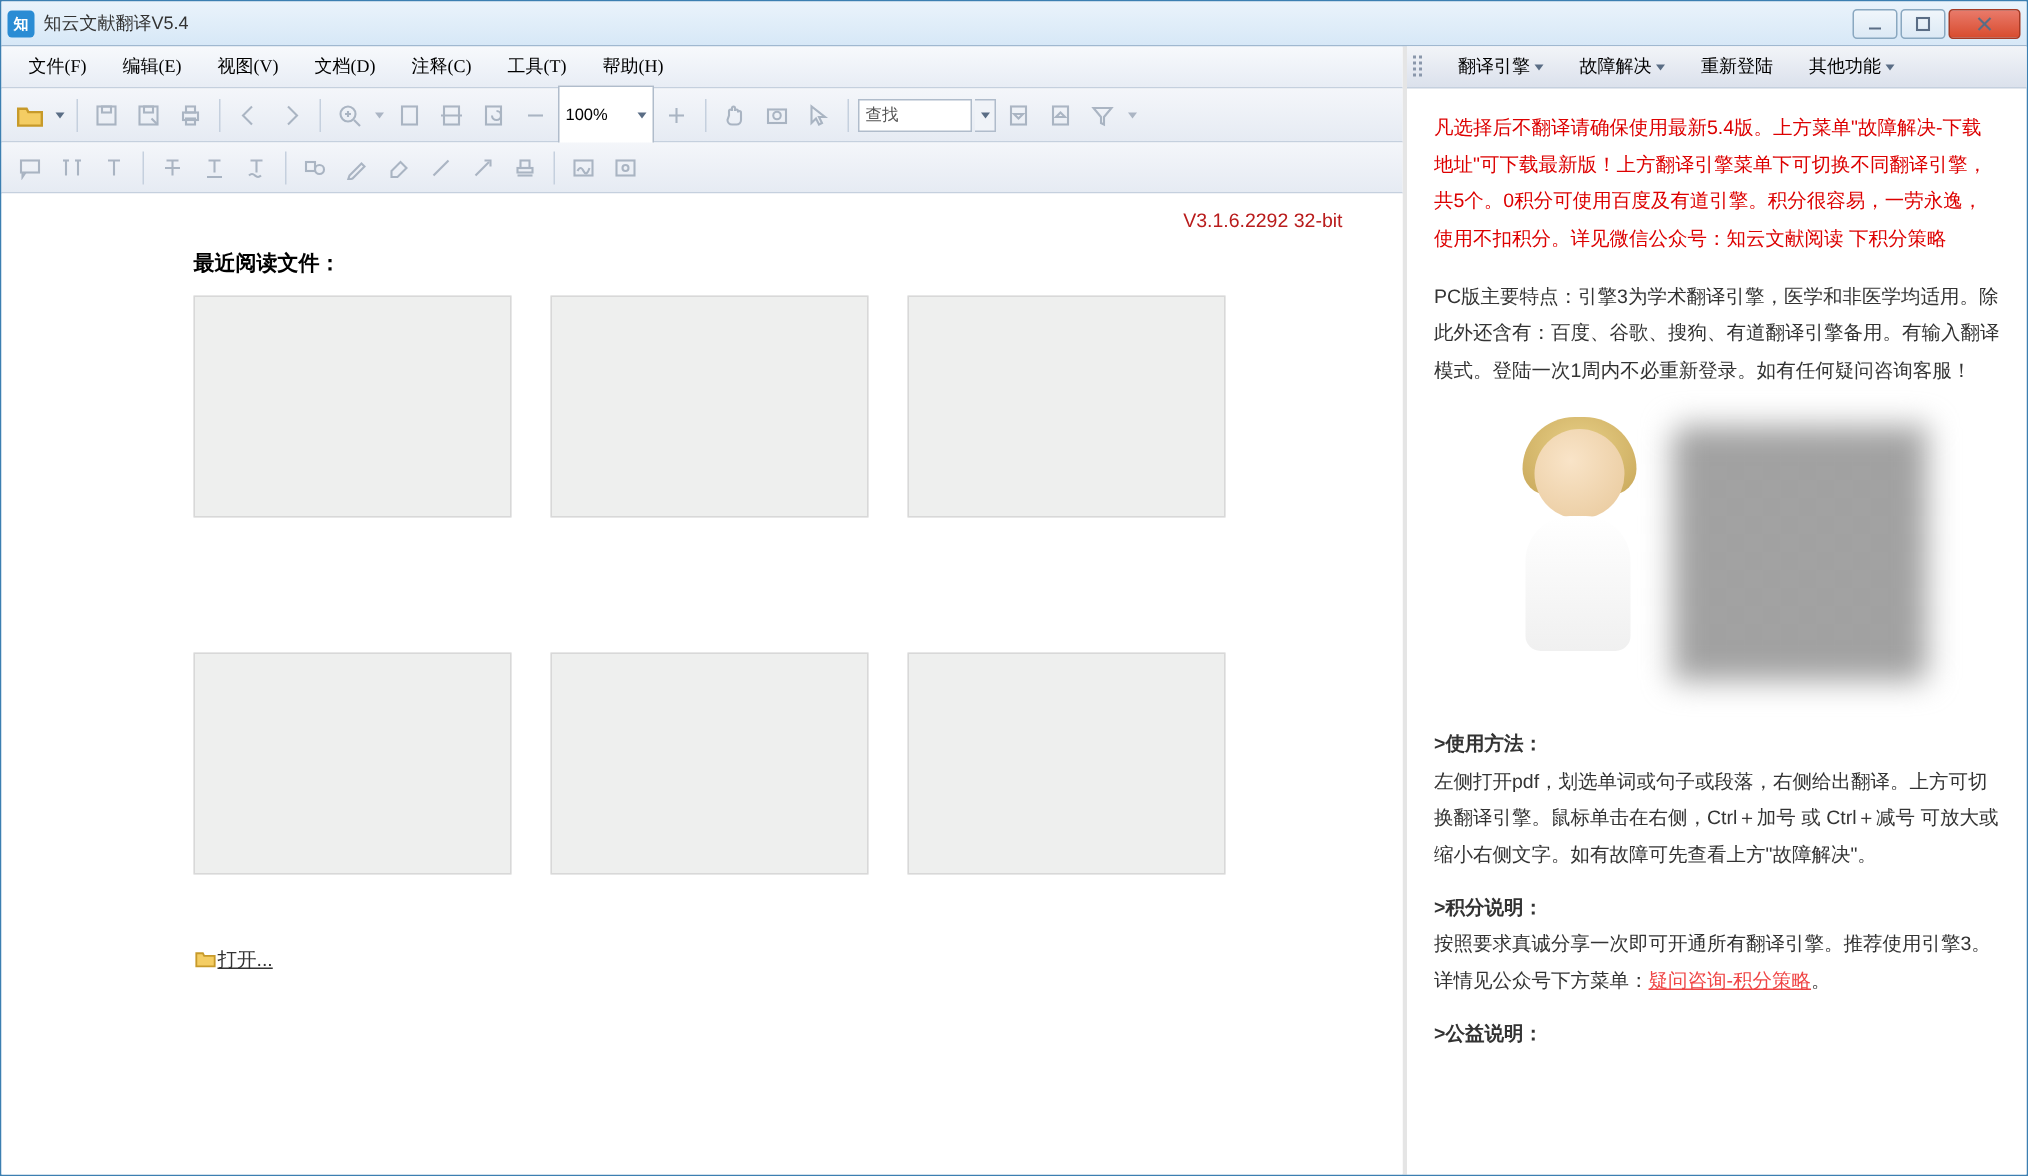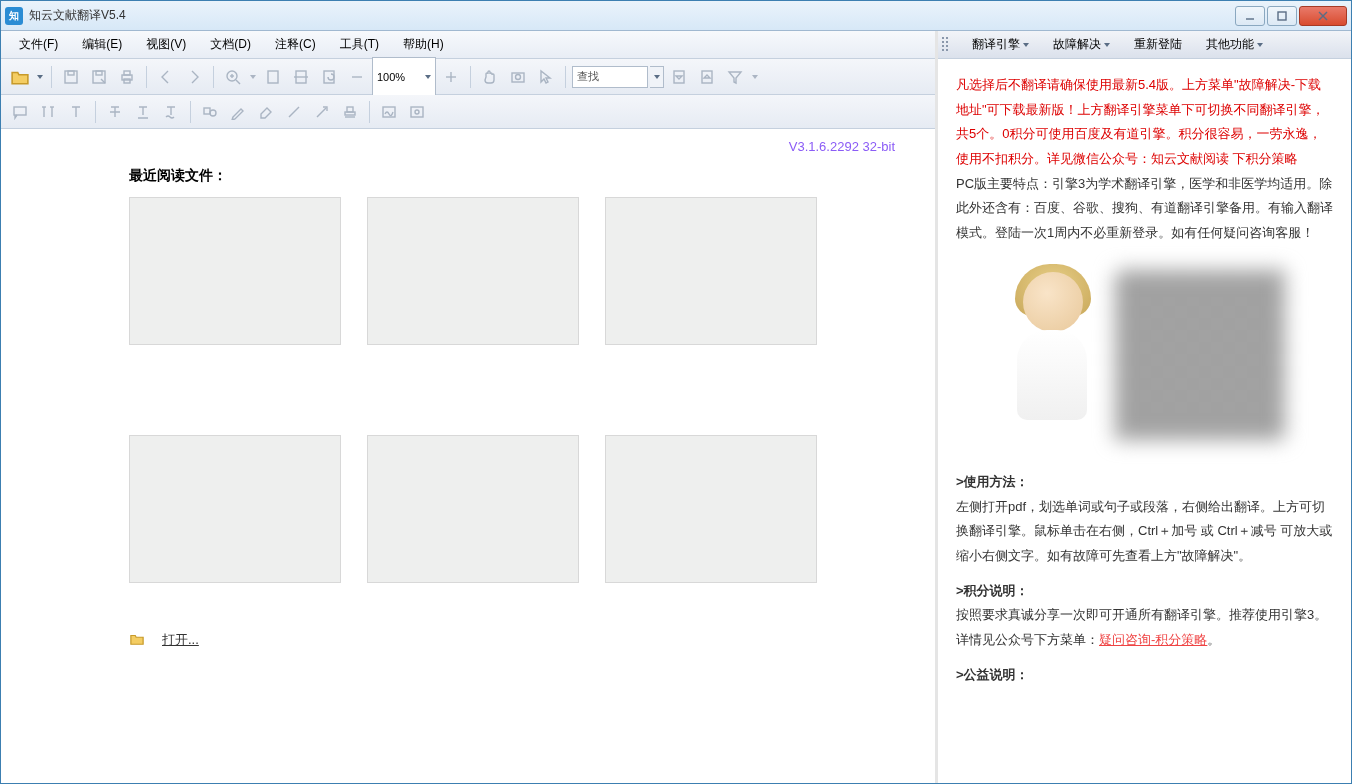--- a/index.html
+++ b/index.html
@@ -7,36 +7,36 @@
 .window { width: 1352px; height: 784px; border: 1px solid #3c7fb1; display: flex; flex-direction: column; }
 .titlebar { height: 30px; background: linear-gradient(#eaf3fb, #d7e8f7); border-bottom: 1px solid #a0b8d0; display: flex; align-items: center; padding: 0 4px; }
 .titlebar-icon { width: 18px; height: 18px; background: #2a8cd4; border-radius: 3px; margin-right: 6px; display: flex; align-items: center; justify-content: center; color: #fff; font-size: 10px; font-weight: bold; }
 .titlebar-title { flex: 1; color: #333; font-size: 12px; }
 .window-controls { display: flex; }
 .win-btn { width: 30px; height: 20px; border: 1px solid #8aa8c0; background: linear-gradient(#f0f6fb,#dce9f5); margin-left: 2px; display: flex; align-items: center; justify-content: center; border-radius: 3px; }
 .win-btn.close { width: 48px; background: linear-gradient(#e97a6a,#d84c2f); border-color: #a63a25; color: #fff; }
 .win-btn svg { width: 10px; height: 10px; }
 .main-area { flex: 1; display: flex; min-height: 0; }
 .left-panel { flex: 1; display: flex; flex-direction: column; border-right: 3px solid #e5e5e5; min-width: 0; }
-.menubar { height: 28px; background: linear-gradient(#f7f9fc,#e8edf5); border-bottom: 1px solid #c5d0de; display: flex; align-items: center; padding: 0 8px; gap: 4px; }
+.menubar { height: 28px; background: linear-gradient(#f7f9fc,#e8edf5); border-bottom: 1px solid #c5d0de; display: flex; align-items: center; padding: 0 8px; gap: 4px; font-family: Liberation Serif, serif; }
 .menu-item { padding: 3px 10px; cursor: default; }
 .toolbar { height: 36px; background: linear-gradient(#f4f6fa,#e6ebf3); border-bottom: 1px solid #c5d0de; display: flex; align-items: center; padding: 0 6px; gap: 2px; }
 .toolbar2 { height: 34px; background: linear-gradient(#f4f6fa,#e6ebf3); border-bottom: 1px solid #c5d0de; display: flex; align-items: center; padding: 0 6px; gap: 2px; }
 .tb-btn { width: 26px; height: 26px; display: flex; align-items: center; justify-content: center; border-radius: 2px; }
 .tb-sep { width: 1px; height: 22px; background: #c5d0de; margin: 0 4px; }
 .tb-dd { width: 10px; display: flex; align-items: center; justify-content: center; }
 .zoom-box { width: 64px; height: 40px; border: 1px solid #b0bccb; background: #fff; display: flex; align-items: center; padding: 0 4px; font-size: 11px; }
 .search-box { width: 76px; height: 22px; border: 1px solid #b0bccb; background: #fff; display: flex; align-items: center; padding: 0 4px; font-size: 11px; color: #555; }
 .search-dd { width: 14px; height: 22px; border: 1px solid #b0bccb; border-left: none; background: #f0f3f8; display: flex; align-items: center; justify-content: center; }
 .content-area { flex: 1; background: #fff; padding: 10px 40px 10px 60px; overflow: auto; position: relative; }
-.version-text { position: absolute; top: 10px; right: 40px; color: #8b5cf6; font-size: 13px; }
+.version-text { position: absolute; top: 10px; right: 40px; color: #b91c1c; font-size: 13px; }
 .recent-title { margin-top: 28px; font-size: 14px; font-weight: bold; color: #000000; margin-bottom: 12px; margin-left: 68px; }
 .thumb-grid { display: grid; grid-template-columns: repeat(3, 212px); gap: 90px 26px; margin-left: 68px; }
 .thumb { width: 212px; height: 148px; background: #eeefee; border: 1px solid #d8d8d8; }
-.open-link { margin-top: 48px; margin-left: 68px; display: flex; align-items: center; gap: 17px; color: #333; font-size: 13px; text-decoration: underline; cursor: pointer; width: fit-content; }
+.open-link { margin-top: 48px; margin-left: 68px; display: flex; align-items: center; gap: 0; color: #333; font-size: 13px; text-decoration: underline; cursor: pointer; width: fit-content; }
 .right-panel { width: 413px; display: flex; flex-direction: column; background: #fff; }
 .right-menubar { height: 28px; background: linear-gradient(#f2f4f8,#dbe1ec); border-bottom: 1px solid #c5d0de; display: flex; align-items: center; padding: 0 4px; gap: 12px; }
 .grip { width: 8px; height: 16px; display: grid; grid-template-columns: 2px 2px; grid-template-rows: repeat(4,2px); gap: 2px; margin-right: 4px; }
 .grip span { width: 2px; height: 2px; background: #8a97ab; }
 .rmenu-item { padding: 3px 6px; display: flex; align-items: center; gap: 3px; cursor: default; }
 .right-content { flex: 1; overflow: auto; padding: 14px 18px; line-height: 1.9; font-size: 13px; color: #333; }
 .red-text { color: #d00; }
 .section-title { font-weight: bold; margin-top: 10px; }
 .link { color: #ef4444; text-decoration: underline; }
 .qr-placeholder { width: 300px; height: 200px; margin: 14px auto 10px; position: relative; display: flex; }
@@ -349,21 +349,21 @@
         <div class="rmenu-item">
             <span>重新登陆</span>
           </div>
         <div class="rmenu-item">
             <span>其他功能</span>
             <div class="chevron"></div>
           </div>
       </div>
       <div class="right-content">
         <p class="red-text">凡选择后不翻译请确保使用最新5.4版。上方菜单"故障解决-下载地址"可下载最新版！上方翻译引擎菜单下可切换不同翻译引擎，共5个。0积分可使用百度及有道引擎。积分很容易，一劳永逸，使用不扣积分。详见微信公众号：知云文献阅读 下积分策略</p>
-        <p style="">PC版主要特点：引擎3为学术翻译引擎，医学和非医学均适用。除此外还含有：百度、谷歌、搜狗、有道翻译引擎备用。有输入翻译模式。登陆一次1周内不必重新登录。如有任何疑问咨询客服！</p>
+        <p style="margin-top:14px">PC版主要特点：引擎3为学术翻译引擎，医学和非医学均适用。除此外还含有：百度、谷歌、搜狗、有道翻译引擎备用。有输入翻译模式。登陆一次1周内不必重新登录。如有任何疑问咨询客服！</p>
         <div class="qr-placeholder">
           <div class="person-img">
             <div class="person-hair"></div>
             <div class="person-head"></div>
             <div class="person-body"></div>
           </div>
           <div class="qr-box"></div>
         </div>
         <p class="section-title">&gt;使用方法：</p>
         <p>左侧打开pdf，划选单词或句子或段落，右侧给出翻译。上方可切换翻译引擎。鼠标单击在右侧，Ctrl＋加号 或 Ctrl＋减号 可放大或缩小右侧文字。如有故障可先查看上方"故障解决"。</p>

